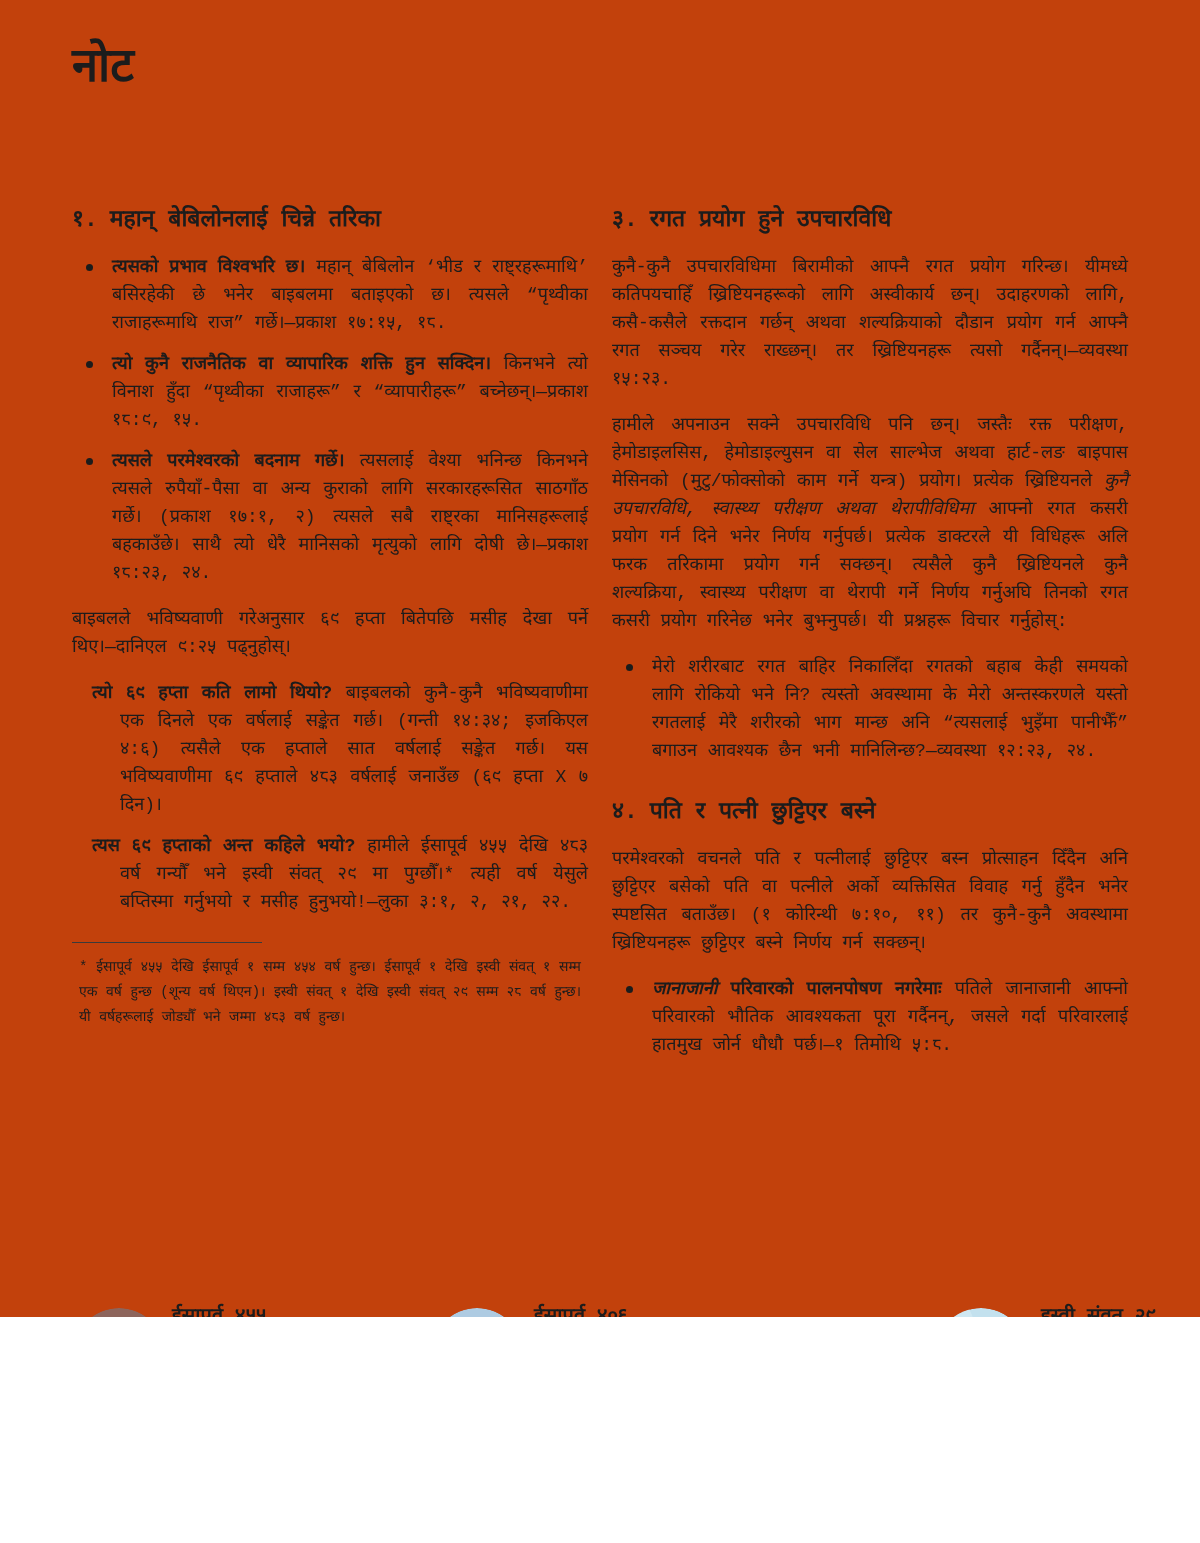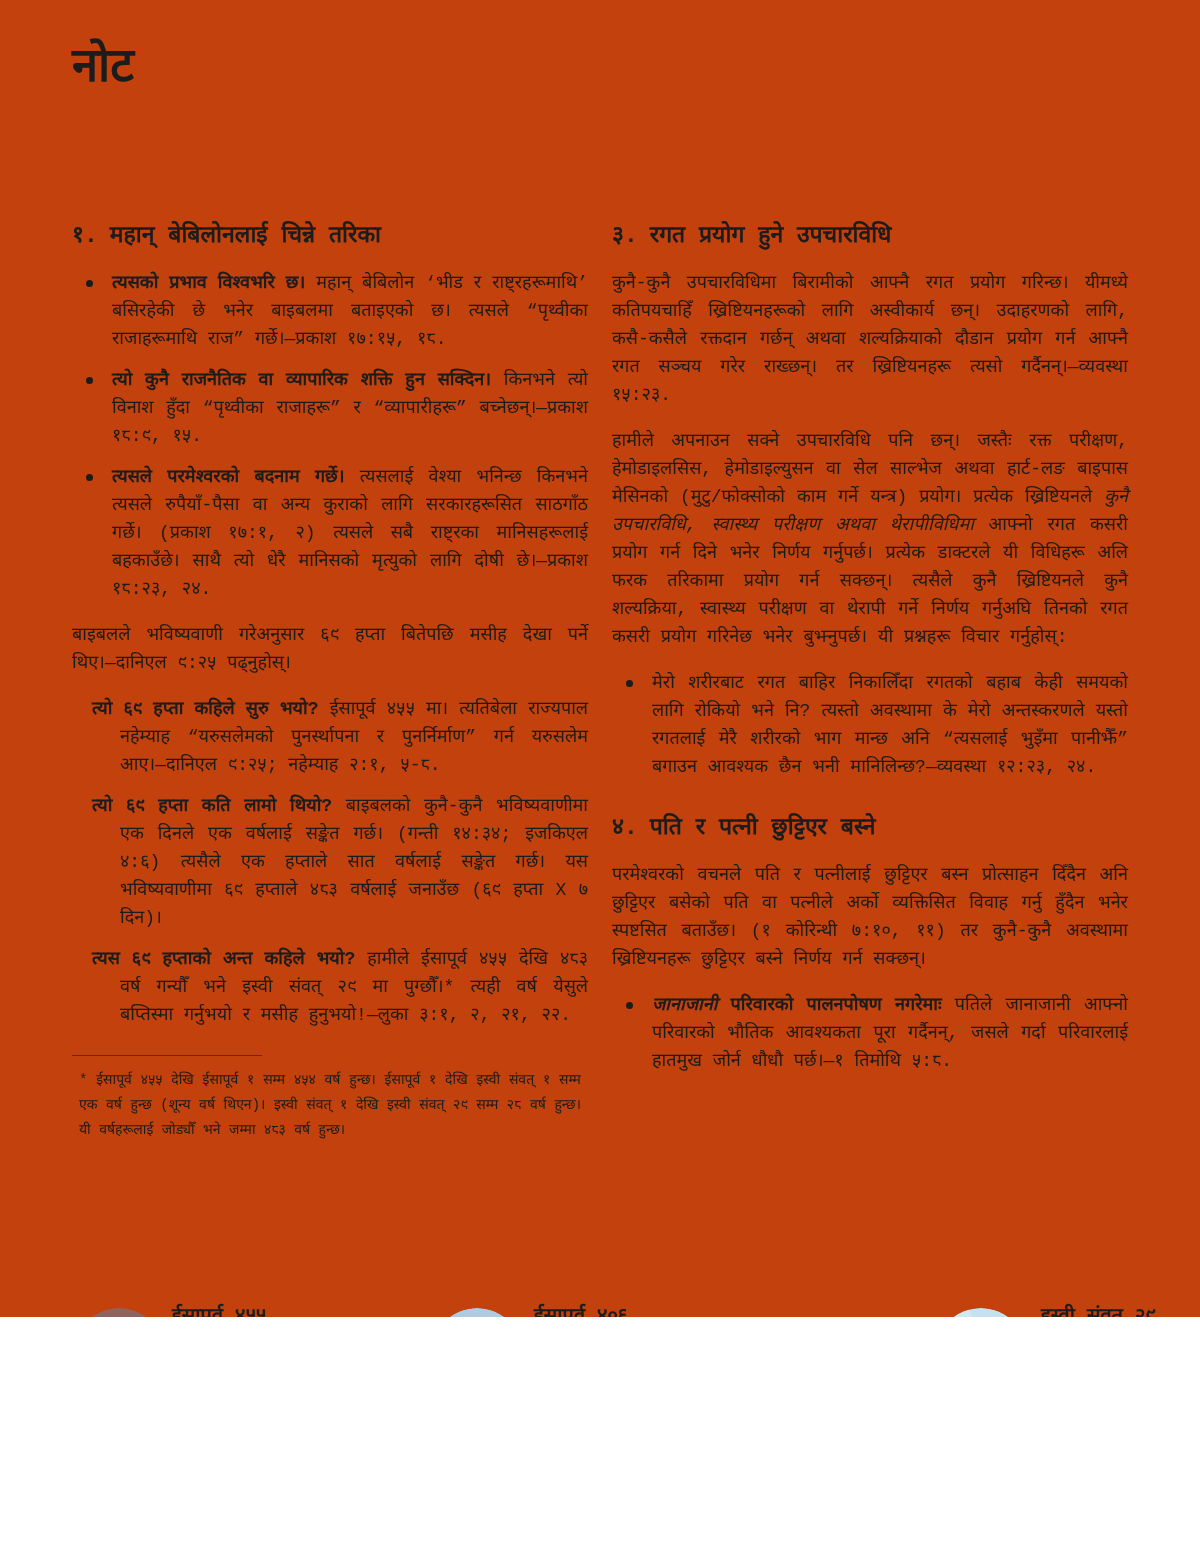--- a/index.html
+++ b/index.html
@@ -2,21 +2,21 @@
 <html lang="ne" style="--bar-gray: #95a0a7; --bar-gold: #cda42a;"><head>
 <meta charset="utf-8">
 <style>
   html,body{margin:0;padding:0;background:#fff;}
   .page{position:relative;width:1200px;height:1317px;background:#c2410c;overflow:hidden;
         font-family:Liberation Mono, monospace;color:#1c1c1c;}
   .page-title{position:absolute;left:72px;top:42px;font-size:47px;font-weight:700;line-height:1.15;margin:0;}
   .col{position:absolute;top:205px;width:516px;}
   .col-left{left:72px;}
   .col-right{left:612px;}
-  .sec-heading{font-size:23px;font-weight:700;line-height:30px;margin:16px 0 18px 0;}
+  .sec-heading{font-size:23px;font-weight:700;line-height:30px;margin:0 0 18px 0;}
   .sec-heading .num{margin-right:12px;}
   .sec-heading.gap-top{margin-top:32px;}
   p.body{font-size:18px;line-height:28px;margin:0 0 18px 0;text-align:justify;}
   .lead{font-weight:700;}
   .ital{font-style:italic;}
   .bold-ital{font-weight:700;font-style:italic;}
   ul.bullets{list-style:none;margin:0 0 18px 0;padding:0;}
   ul.bullets li{position:relative;padding-left:40px;margin:0 0 13px 0;font-size:18px;line-height:28px;text-align:justify;}
   ul.bullets li:last-child{margin-bottom:0;}
   ul.bullets li .dot{position:absolute;left:14px;top:11px;width:7px;height:7px;border-radius:50%;background:#1c1c1c;}
@@ -62,21 +62,20 @@
       <h2 class="sec-heading"><span class="num">१.</span><span>महान् बेबिलोनलाई चिन्ने तरिका</span></h2>
       <ul class="bullets">
         <li><span class="dot"></span><span class="lead">त्यसको प्रभाव विश्वभरि छ।</span><span> महान् बेबिलोन ‘भीड र राष्ट्रहरूमाथि’ बसिरहेकी छे भनेर बाइबलमा बताइएको छ। त्यसले “पृथ्वीका राजाहरूमाथि राज” गर्छे।—प्रकाश १७:१५, १८.</span></li>
         <li><span class="dot"></span><span class="lead">त्यो कुनै राजनैतिक वा व्यापारिक शक्ति हुन सक्दिन।</span><span> किनभने त्यो विनाश हुँदा “पृथ्वीका राजाहरू” र “व्यापारीहरू” बच्नेछन्।—प्रकाश १८:९, १५.</span></li>
         <li><span class="dot"></span><span class="lead">त्यसले परमेश्वरको बदनाम गर्छे।</span><span> त्यसलाई वेश्या भनिन्छ किनभने त्यसले रुपैयाँ-पैसा वा अन्य कुराको लागि सरकारहरूसित साठगाँठ गर्छे। (प्रकाश १७:१, २) त्यसले सबै राष्ट्रका मानिसहरूलाई बहकाउँछे। साथै त्यो धेरै मानिसको मृत्युको लागि दोषी छे।—प्रकाश १८:२३, २४.</span></li>
       </ul>
     </div>
 
     <div>
       <p class="body">बाइबलले भविष्यवाणी गरेअनुसार ६९ हप्ता बितेपछि मसीह देखा पर्ने थिए।—दानिएल ९:२५ पढ्नुहोस्।</p>
-      <p class="qa"><span class="lead">त्यो ६९ हप्ता कहिले सुरु भयो?</span><span> ईसापूर्व ४५५ मा। त्यतिबेला राज्यपाल नहेम्याह “यरुसलेमको पुनर्स्थापना र पुनर्निर्माण” गर्न यरुसलेम आए।—दानिएल ९:२५; नहेम्याह २:१, ५-८.</span></p>
       <p class="qa"><span class="lead">त्यो ६९ हप्ता कति लामो थियो?</span><span> बाइबलको कुनै-कुनै भविष्यवाणीमा एक दिनले एक वर्षलाई सङ्केत गर्छ। (गन्ती १४:३४; इजकिएल ४:६) त्यसैले एक हप्ताले सात वर्षलाई सङ्केत गर्छ। यस भविष्यवाणीमा ६९ हप्ताले ४८३ वर्षलाई जनाउँछ (६९ हप्ता X ७ दिन)।</span></p>
       <p class="qa"><span class="lead">त्यस ६९ हप्ताको अन्त कहिले भयो?</span><span> हामीले ईसापूर्व ४५५ देखि ४८३ वर्ष गन्यौँ भने इस्वी संवत् २९ मा पुग्छौँ।* त्यही वर्ष येसुले बप्तिस्मा गर्नुभयो र मसीह हुनुभयो!—लुका ३:१, २, २१, २२.</span></p>
     </div>
 
     <div class="fn-rule"></div>
     <p class="footnote">* ईसापूर्व ४५५ देखि ईसापूर्व १ सम्म ४५४ वर्ष हुन्छ। ईसापूर्व १ देखि इस्वी संवत् १ सम्म एक वर्ष हुन्छ (शून्य वर्ष थिएन)। इस्वी संवत् १ देखि इस्वी संवत् २९ सम्म २८ वर्ष हुन्छ। यी वर्षहरूलाई जोड्यौँ भने जम्मा ४८३ वर्ष हुन्छ।</p>
   </div>
 
   <div class="col col-right">
 

